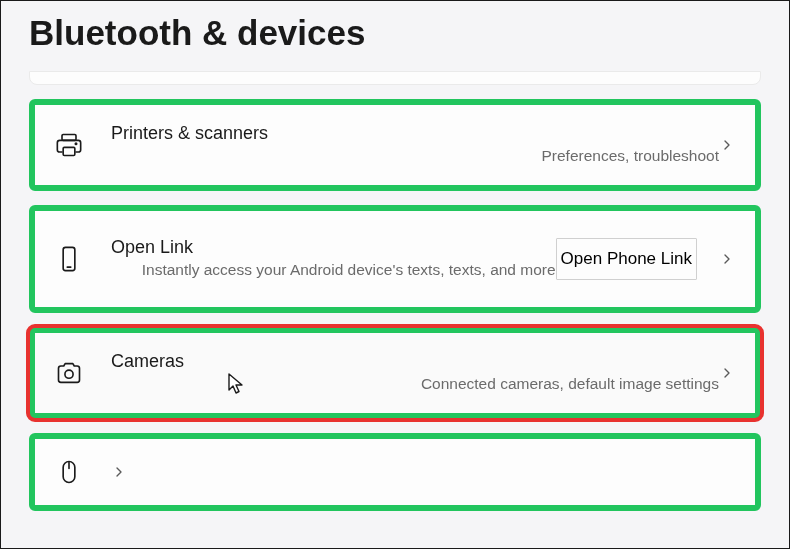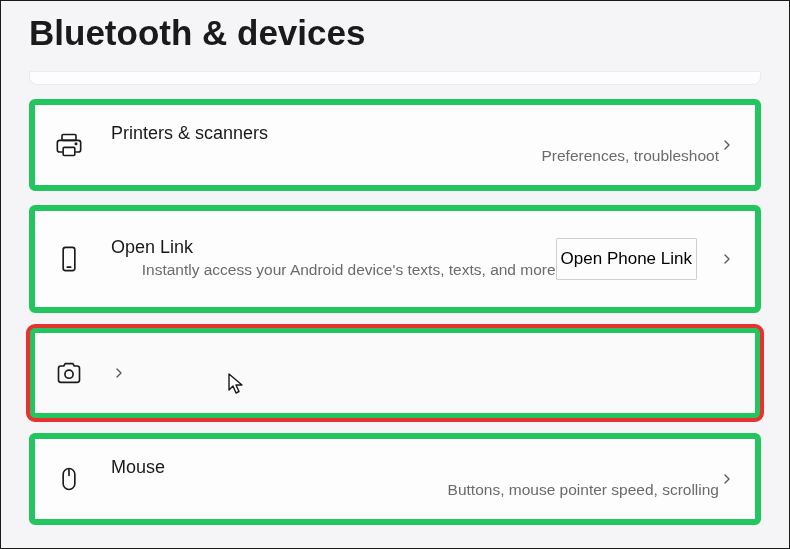--- a/index.html
+++ b/index.html
@@ -143,38 +143,38 @@
   </span>
 </div>
 
 <div class="card highlighted">
   <span class="card-icon">
     <svg viewBox="0 0 24 24" fill="none" stroke="currentColor" stroke-width="1.4" stroke-linecap="round" stroke-linejoin="round">
       <path d="M3 8 a2 2 0 0 1 2 -2 h2.5 l1.2 -2 h6.6 l1.2 2 H19 a2 2 0 0 1 2 2 v10 a2 2 0 0 1 -2 2 H5 a2 2 0 0 1 -2 -2 Z"></path>
       <circle cx="12" cy="13" r="3.5"></circle>
     </svg>
   </span>
+  <div class="card-text">
+    <div class="card-title">Cameras</div>
+    <div class="card-subtitle">Connected cameras, default image settings</div>
+  </div>
   <span class="chevron">
     <svg viewBox="0 0 24 24" fill="none" stroke="currentColor" stroke-width="2" stroke-linecap="round" stroke-linejoin="round">
         <polyline points="9 18 15 12 9 6"></polyline>
       </svg>
   </span>
 </div>
 
 <div class="card">
   <span class="card-icon">
     <svg viewBox="0 0 24 24" fill="none" stroke="currentColor" stroke-width="1.4" stroke-linecap="round" stroke-linejoin="round">
       <rect x="7" y="3" width="10" height="18" rx="5"></rect>
       <line x1="12" y1="4" x2="12" y2="9"></line>
     </svg>
   </span>
-  <div class="card-text">
-    <div class="card-title">Mouse</div>
-    <div class="card-subtitle">Buttons, mouse pointer speed, scrolling</div>
-  </div>
   <span class="chevron">
     <svg viewBox="0 0 24 24" fill="none" stroke="currentColor" stroke-width="2" stroke-linecap="round" stroke-linejoin="round">
         <polyline points="9 18 15 12 9 6"></polyline>
       </svg>
   </span>
 </div>
 
 <span class="cursor-pointer">
   <svg viewBox="0 0 18 24" fill="none" stroke="#1a1a1a" stroke-width="1.4" stroke-linejoin="round">
     <path d="M2 2 L2 18 L6 14 L9 21 L12 19.5 L9 13 L15 13 Z" fill="#ffffff"></path>

